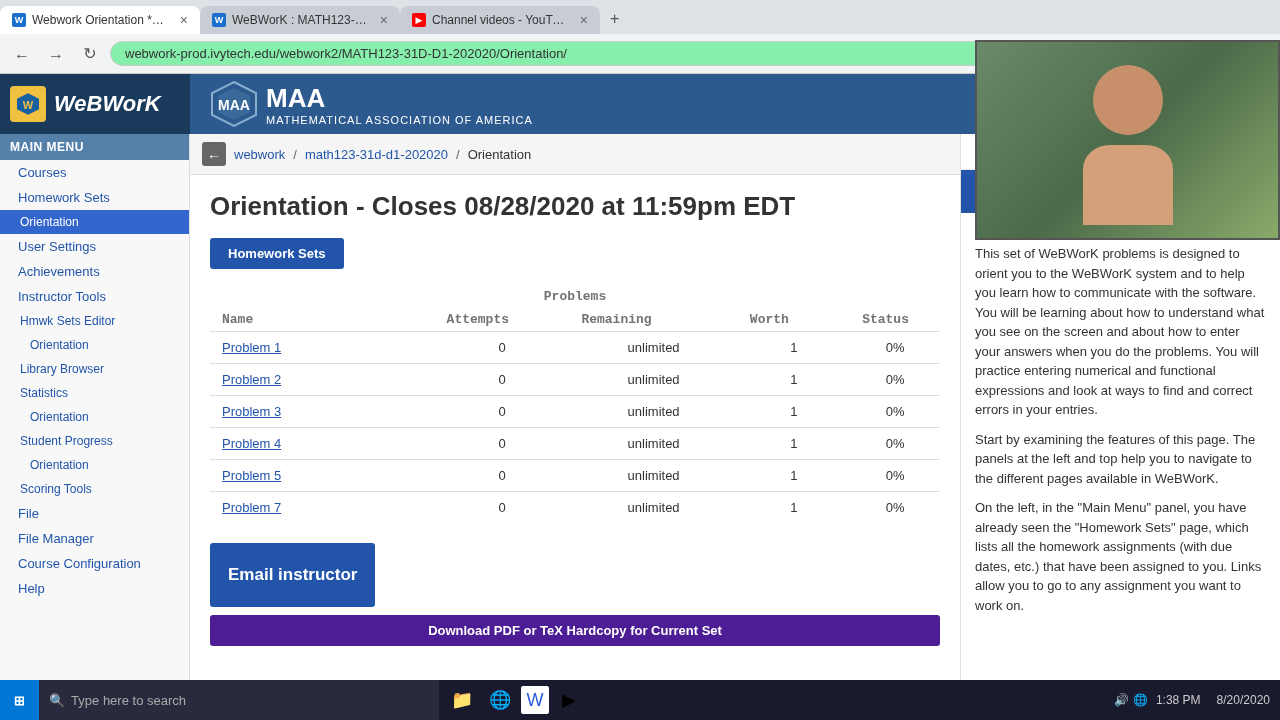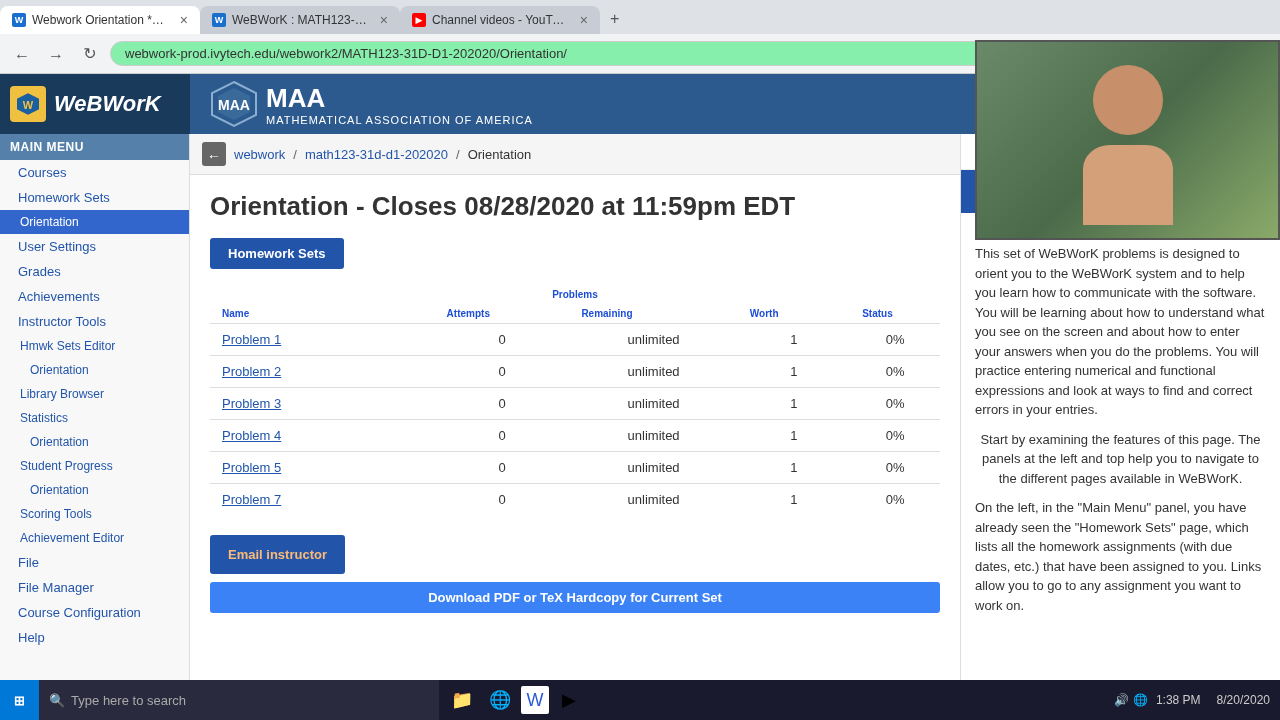--- a/index.html
+++ b/index.html
@@ -60,28 +60,28 @@
     .breadcrumb-current { color: #333; }
 
     
     .page-content { padding: 16px 20px; }
     .page-title { font-size: 26px; font-weight: bold; color: #333; margin-bottom: 16px; }
 
     .hw-sets-btn { background: #2255aa; color: #fff; border: none; padding: 8px 18px; font-size: 13px; font-weight: bold; cursor: pointer; border-radius: 3px; margin-bottom: 16px; }
 
     
     .problems-table { width: 100%; border-collapse: collapse; margin-bottom: 20px; }
-    .problems-table th { padding: 4px 12px; text-align: left; color: #1d4ed8; font-size: 10px; }
+    .problems-table th { padding: 4px 12px; text-align: left; color: #737373; font-size: 13px; font-family: Liberation Mono, monospace; }
     .problems-table td { padding: 8px 12px; border-top: 1px solid #ddd; font-size: 13px; color: #333; }
     .problems-table .problem-link { color: #2255aa; text-decoration: underline; cursor: pointer; }
     .table-group-header { text-align: center !important; font-weight: bold; font-size: 14px; padding-bottom: 4px; }
 
     .action-buttons { display: flex; flex-direction: column; gap: 8px; margin-top: 8px; }
-    .email-btn { background: #2255aa; color: #fdba74; border: none; padding: 12px 18px; font-size: 13px; font-weight: bold; cursor: pointer; border-radius: 3px; display: inline-block; width: fit-content; }
-    .download-btn { background: #3b82f6; color: #fff; border: none; padding: 8px 18px; font-size: 13px; font-weight: bold; cursor: pointer; border-radius: 3px; display: inline-block; }
+    .email-btn { background: #2255aa; color: #ffffff; border: none; padding: 22px 18px; font-size: 17px; font-weight: bold; cursor: pointer; border-radius: 3px; display: inline-block; width: fit-content; }
+    .download-btn { background: #4c1d95; color: #fff; border: none; padding: 8px 18px; font-size: 13px; font-weight: bold; cursor: pointer; border-radius: 3px; display: inline-block; }
 
     
     .right-panel { width: 320px; background: #fff; border-left: 1px solid #ddd; overflow-y: auto; padding: 0; flex-shrink: 0; font-size: 13px; }
     .right-panel-top { padding: 10px 14px; color: #333; font-size: 13px; border-bottom: 1px solid #eee; }
     .visible-badge { color: #2255aa; font-weight: bold; }
     .set-info-header { display: flex; background: #2255aa; color: #fff; align-items: center; justify-content: center; gap: 8px; padding: 10px 14px; }
     .set-info-label { font-size: 16px; font-weight: normal; }
     .set-info-edit-btn { background: #4488ee; color: #fff; border: none; padding: 4px 12px; font-size: 13px; font-weight: bold; cursor: pointer; border-radius: 2px; }
     .right-panel-desc-title { padding: 10px 14px 6px; font-weight: bold; font-size: 13px; color: #333; }
     .right-panel-desc { padding: 0 14px 10px; color: #333; font-size: 13px; line-height: 1.5; }
@@ -173,32 +173,30 @@
     </div>
 
     <div class="main-layout">
 
       <div class="sidebar">
         <div class="sidebar-main-menu">MAIN MENU</div>
         <a class="sidebar-item">Courses</a>
         <a class="sidebar-item">Homework Sets</a>
         <a class="sidebar-item sub active">Orientation</a>
         <a class="sidebar-item">User Settings</a>
-        <a class="sidebar-item">Grades</a>
         <a class="sidebar-item">Achievements</a>
         <a class="sidebar-item">Instructor Tools</a>
         <a class="sidebar-item sub">Hmwk Sets Editor</a>
         <a class="sidebar-item sub2">Orientation</a>
         <a class="sidebar-item sub">Library Browser</a>
         <a class="sidebar-item sub">Statistics</a>
         <a class="sidebar-item sub2">Orientation</a>
         <a class="sidebar-item sub">Student Progress</a>
         <a class="sidebar-item sub2">Orientation</a>
         <a class="sidebar-item sub">Scoring Tools</a>
-        <a class="sidebar-item sub">Achievement Editor</a>
         <a class="sidebar-item">File</a>
         <a class="sidebar-item">File Manager</a>
         <a class="sidebar-item">Course Configuration</a>
         <a class="sidebar-item">Help</a>
       </div>
 
       <div class="content-area">
         <div class="main-content">
 
           <div class="breadcrumb-bar">
@@ -287,21 +285,21 @@
             <span>This set is</span>
             <span class="visible-badge">visible to students.</span>
           </div>
           <div class="set-info-header">
             <span class="set-info-label">Set Info</span>
             <button class="set-info-edit-btn">Edit</button>
           </div>
           <div class="right-panel-desc-title">Orientation to WeBWorK</div>
           <div class="right-panel-desc" id="right-panel-desc">
               <p style="margin-bottom: 10px;">This set of WeBWorK problems is designed to orient you to the WeBWorK system and to help you learn how to communicate with the software. You will be learning about how to understand what you see on the screen and about how to enter your answers when you do the problems. You will practice entering numerical and functional expressions and look at ways to find and correct errors in your entries.</p>
-              <p style="margin-bottom: 10px; text-align: center;">Start by examining the features of this page. The panels at the left and top help you to navigate to the different pages available in WeBWorK.</p>
+              <p style="margin-bottom: 10px;">Start by examining the features of this page. The panels at the left and top help you to navigate to the different pages available in WeBWorK.</p>
               <p style="margin-bottom: 10px;">On the left, in the "Main Menu" panel, you have already seen the "Homework Sets" page, which lists all the homework assignments (with due dates, etc.) that have been assigned to you. Links allow you to go to any assignment you want to work on.</p>
             </div>
         </div>
       </div>
     </div>
   </div>
 
   <div class="taskbar" style="position:absolute; bottom:0; left:0; right:0;">
     <div class="taskbar-start">
       <span>⊞</span>

